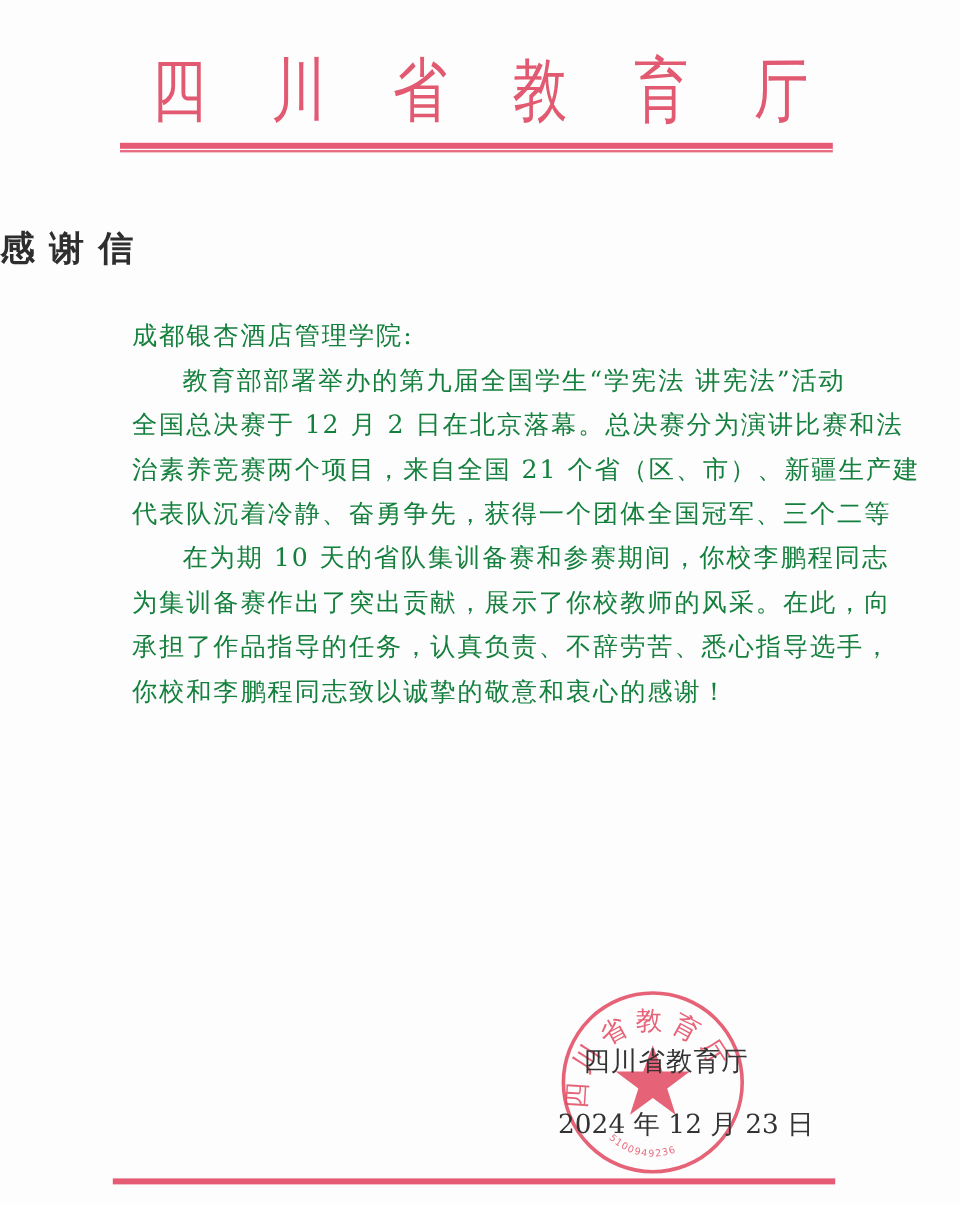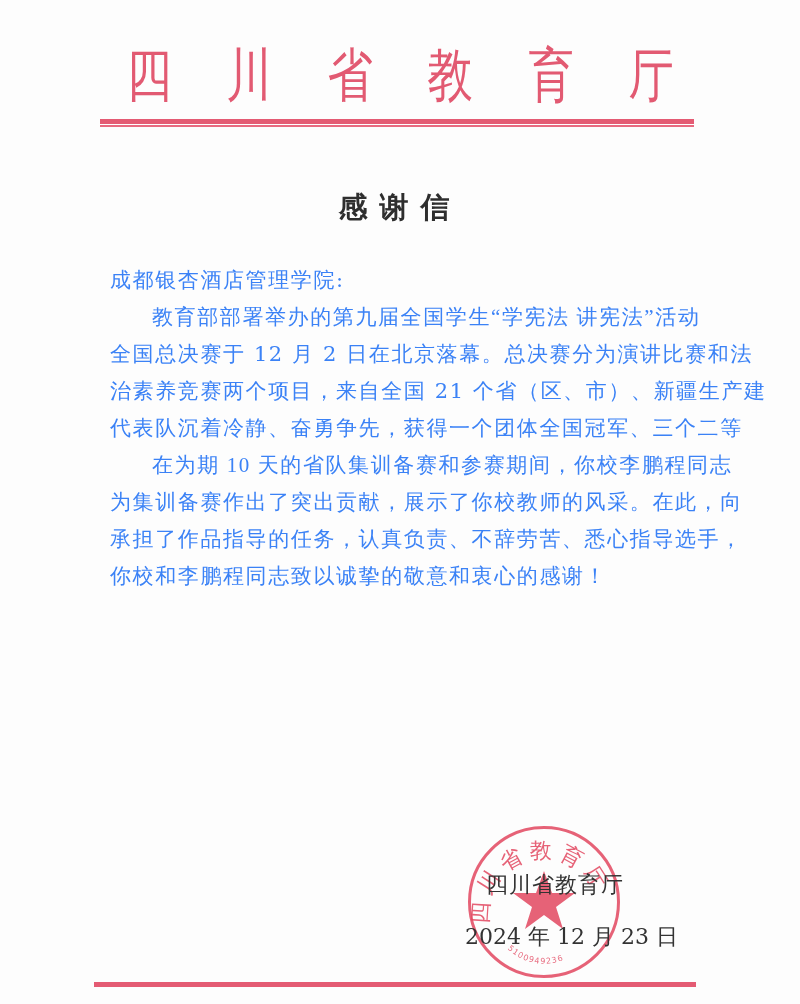--- a/index.html
+++ b/index.html
@@ -27,31 +27,31 @@
   }
   .rule-top::after {
     content: ""; position: absolute; left: 0; top: 6px; width: 100%; height: 1.5px; background: #e86a80;
   }
   .rule-bottom {
     position: absolute; left: 94px; top: 982px; width: 602px; height: 5px; background: #e45b73;
   }
 
   
   .title {
-    position: absolute; left: 0; width: 800px; top: 188px; text-align: center;
+    position: absolute; left: 0; width: 800px; top: 188px; text-align: left;
     font-size: 29px; font-weight: bold; letter-spacing: 12px; color: #2e2e2e;
   }
 
   
   .body-text {
     position: absolute; left: 110px; top: 262px; width: 600px;
-    font-size: 21px; line-height: 37px; letter-spacing: 1.6px; color: #3b82f6;
+    font-size: 21px; line-height: 37px; letter-spacing: 1.6px; color: #15803d;
   }
   .line { white-space: nowrap; height: 37px; }
-  .indent { padding-left: 42px; font-family: Liberation Serif, serif; }
+  .indent { padding-left: 42px; }
 
   
   .seal {
     position: absolute; left: 468px; top: 826px; width: 152px; height: 152px;
     border: 3px solid rgba(226, 70, 95, 0.85); border-radius: 50%;
     box-sizing: border-box;
   }
   .seal svg { position: absolute; left: 0; top: 0; }
   .signature {
     position: absolute; left: 486px; top: 870px; font-size: 22px; color: #333;

